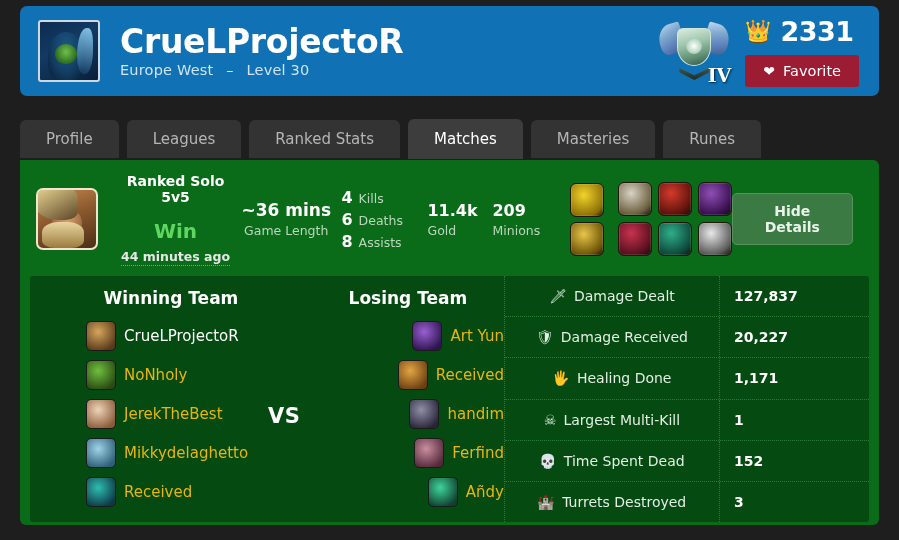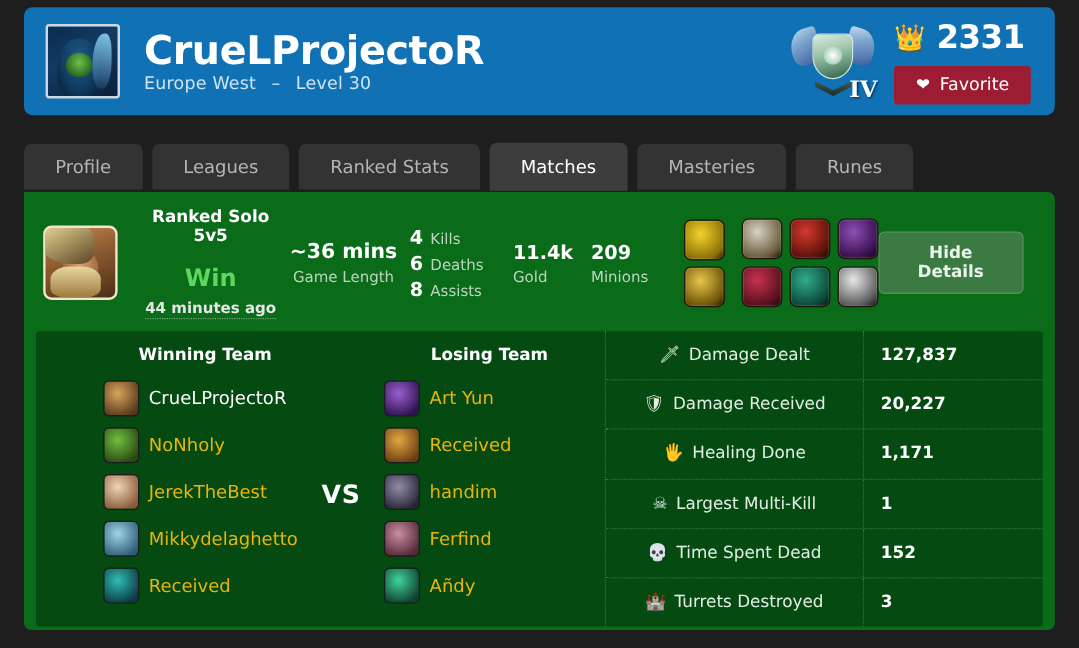--- a/index.html
+++ b/index.html
@@ -165,27 +165,27 @@
   }
 
   
   .details {
     margin-top: 8px; height: 246px; background: #044a11;
     border-radius: 3px; display: flex;
   }
   .teams { width: 474px; padding: 12px 0 0 0; position: relative; }
   .teams-head { display: flex; }
   .team-title {
-    color: #ffffff; font-size: 14px; font-weight: bold; text-align: center; margin-left: 44px;
+    color: #ffffff; font-size: 17px; font-weight: bold; text-align: center; margin-left: 44px;
   }
   .team-title.w { width: 238px; }
   .team-title.l { width: 236px; }
   .teams-body { display: flex; margin-top: 10px; position: relative; }
   .team-col { width: 238px; display: flex; flex-direction: column; gap: 3px; padding-left: 56px; }
-  .team-col.right { width: 236px; padding-left: 52px; }
+  .team-col.right { width: 236px; padding-left: 52px; align-items: flex-end; }
   .player { display: flex; align-items: center; gap: 8px; height: 36px; }
   .p-icon {
     width: 30px; height: 30px; border-radius: 5px; flex: none;
     border: 1px solid #1b1b1b; overflow: hidden; position: relative;
   }
   .p-name { font-size: 15px; color: #e8b50f; white-space: nowrap; }
   .p-name.self { color: #ffffff; }
   .vs {
     position: absolute; left: 238px; top: 86px; width: 0;
     color: #ffffff; font-size: 21px; font-weight: bold;

